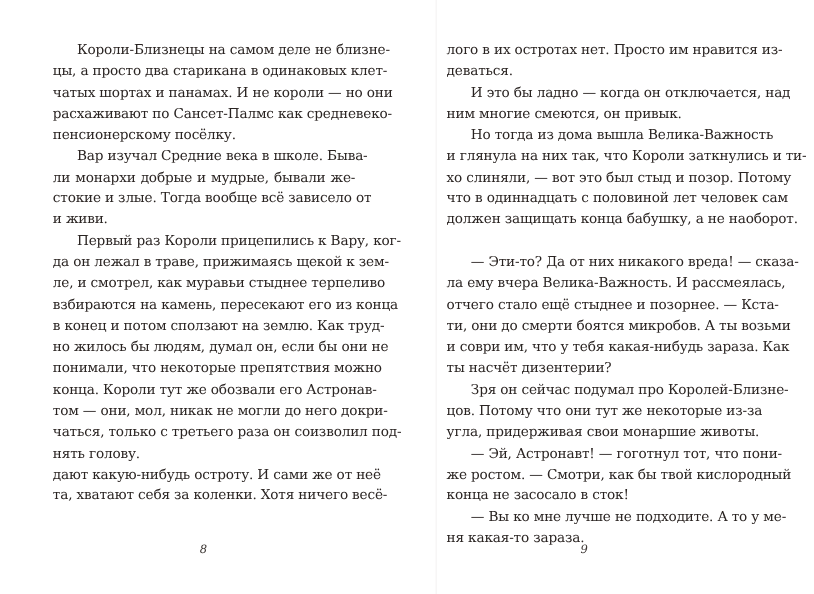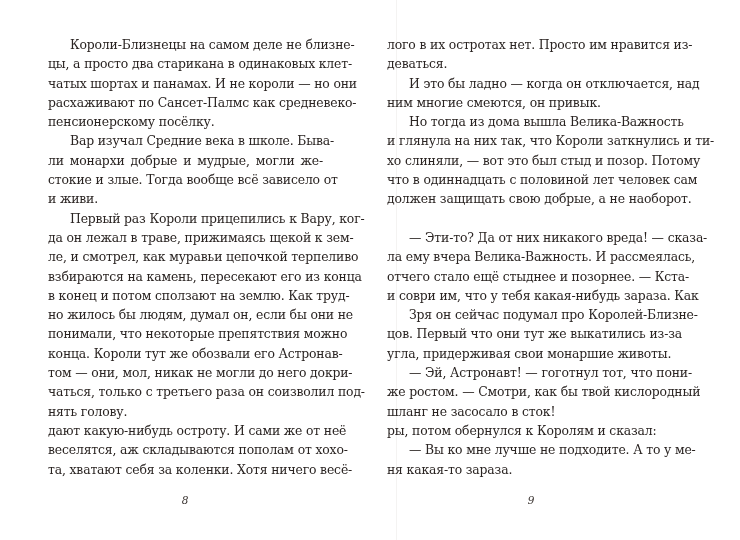--- a/index.html
+++ b/index.html
@@ -33,21 +33,21 @@
     top: 0;
     height: 540px;
   }
   .page.left { left: 0; width: 370px; }
   .page.right { left: 370px; width: 370px; }
   .text-block {
     position: absolute;
     top: 35px;
   }
   .page.left .text-block { left: 48px; width: 275px; }
-  .page.right .text-block { left: 17px; width: 283px; }
+  .page.right .text-block { left: 36px; width: 283px; }
   .line {
     display: block;
     height: 19.3px;
     line-height: 19.3px;
     font-size: 12.4px;
     white-space: nowrap;
     text-align: justify;
     text-align-last: justify;
     letter-spacing: -0.15px;
   }
@@ -85,42 +85,41 @@
       <div>
         <span class="line indent">Короли-Близнецы на самом деле не близне-</span>
         <span class="line">цы, а просто два старикана в одинаковых клет-</span>
         <span class="line">чатых шортах и панамах. И не короли — но они</span>
         <span class="line">расхаживают по Сансет-Палмс как средневеко-</span>
         <span class="line last">пенсионерскому посёлку.</span>
       </div>
 
       <div>
         <span class="line indent">Вар изучал Средние века в школе. Быва-</span>
-        <span class="line">ли монархи добрые и мудрые, могли же-</span>
+        <span class="line">ли монархи добрые и мудрые, бывали же-</span>
         <span class="line">стокие и злые. Тогда вообще всё зависело от</span>
         <span class="line last">и живи.</span>
       </div>
 
       <div>
         <span class="line indent">Первый раз Короли прицепились к Вару, ког-</span>
         <span class="line">да он лежал в траве, прижимаясь щекой к зем-</span>
-        <span class="line">ле, и смотрел, как муравьи цепочкой терпеливо</span>
+        <span class="line">ле, и смотрел, как муравьи стыднее терпеливо</span>
         <span class="line">взбираются на камень, пересекают его из конца</span>
         <span class="line">в конец и потом сползают на землю. Как труд-</span>
         <span class="line">но жилось бы людям, думал он, если бы они не</span>
         <span class="line">понимали, что некоторые препятствия можно</span>
         <span class="line">конца. Короли тут же обозвали его Астронав-</span>
         <span class="line">том — они, мол, никак не могли до него докри-</span>
         <span class="line">чаться, только с третьего раза он соизволил под-</span>
         <span class="line last">нять голову.</span>
       </div>
 
       <div>
         <span class="line">дают какую-нибудь остроту. И сами же от неё</span>
-        <span class="line">веселятся, аж складываются пополам от хохо-</span>
         <span class="line">та, хватают себя за коленки. Хотя ничего весё-</span>
       </div>
     </div>
     <div class="folio">8</div>
   </div>
 
   <div class="page right">
     <div class="text-block">
 
       <div>
@@ -131,45 +130,46 @@
       <div>
         <span class="line indent">И это бы ладно — когда он отключается, над</span>
         <span class="line last">ним многие смеются, он привык.</span>
       </div>
 
       <div>
         <span class="line indent">Но тогда из дома вышла Велика-Важность</span>
         <span class="line">и глянула на них так, что Короли заткнулись и ти-</span>
         <span class="line">хо слиняли, — вот это был стыд и позор. Потому</span>
         <span class="line">что в одиннадцать с половиной лет человек сам</span>
-        <span class="line last">должен защищать свою добрые, а не наоборот.</span>
+        <span class="line last">должен защищать конца бабушку, а не наоборот.</span>
       </div>
       <span class="scene-break"></span>
 
       <div>
         <span class="line indent">— Эти-то? Да от них никакого вреда! — сказа-</span>
         <span class="line">ла ему вчера Велика-Важность. И рассмеялась,</span>
         <span class="line">отчего стало ещё стыднее и позорнее. — Кста-</span>
+        <span class="line">ти, они до смерти боятся микробов. А ты возьми</span>
         <span class="line">и соври им, что у тебя какая-нибудь зараза. Как</span>
+        <span class="line last">ты насчёт дизентерии?</span>
       </div>
 
       <div>
         <span class="line indent">Зря он сейчас подумал про Королей-Близне-</span>
-        <span class="line">цов. Первый что они тут же выкатились из-за</span>
+        <span class="line">цов. Потому что они тут же некоторые из-за</span>
         <span class="line last">угла, придерживая свои монаршие животы.</span>
       </div>
 
       <div>
         <span class="line indent">— Эй, Астронавт! — гоготнул тот, что пони-</span>
         <span class="line">же ростом. — Смотри, как бы твой кислородный</span>
-        <span class="line last">шланг не засосало в сток!</span>
+        <span class="line last">конца не засосало в сток!</span>
       </div>
 
       <div>
-        <span class="line last">ры, потом обернулся к Королям и сказал:</span>
       </div>
 
       <div>
         <span class="line indent">— Вы ко мне лучше не подходите. А то у ме-</span>
         <span class="line last">ня какая-то зараза.</span>
       </div>
     </div>
     <div class="folio">9</div>
   </div>
 </div>

